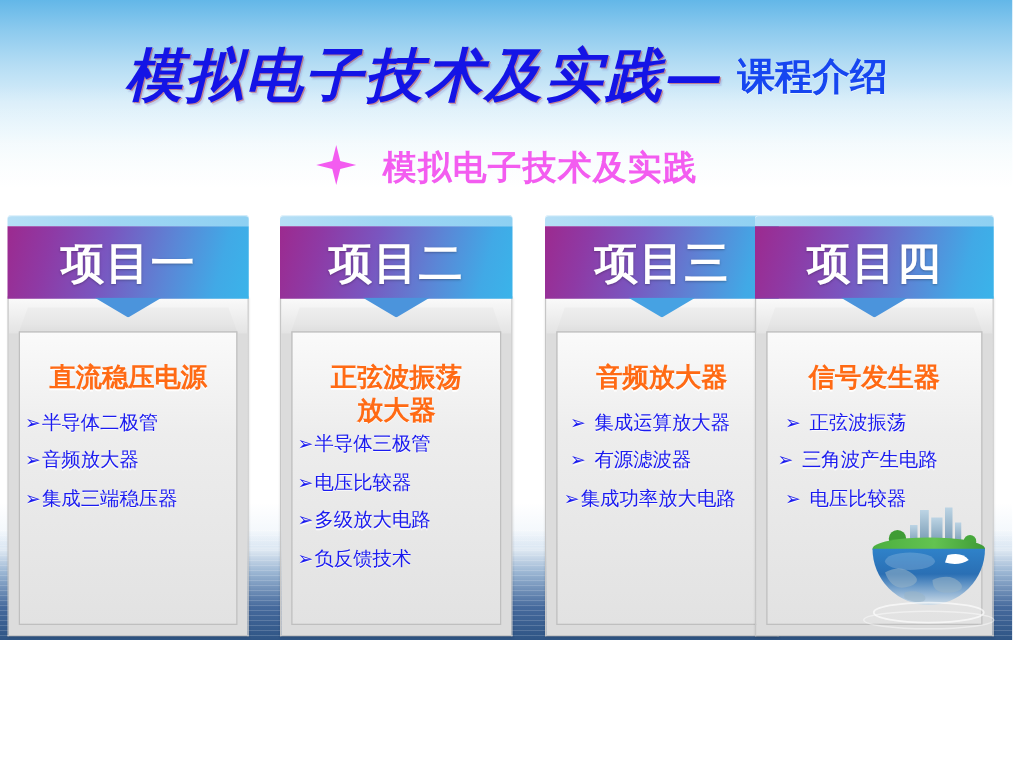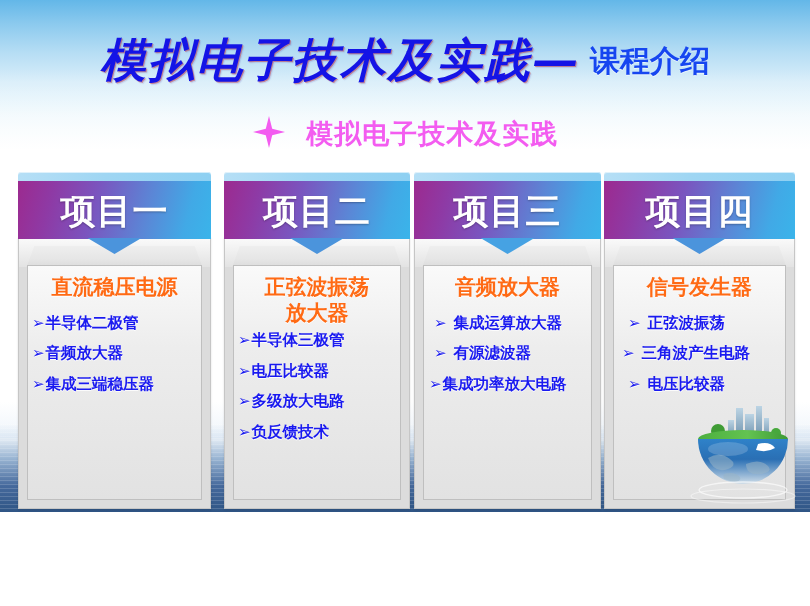--- a/index.html
+++ b/index.html
@@ -75,23 +75,23 @@
   .subtitle-text {
     font-size:27px; font-weight:700; color:#f35cf0;
     vertical-align:middle; letter-spacing:1px;
   }
 
   
   #columns {
     position:absolute; left:0; top:172px; width:810px; height:340px;
   }
   .col { position:absolute; top:0; }
-  .col.c0 { left:18px;  width:193px; }
+  .col.c0 { left:6px;  width:193px; }
   .col.c1 { left:224px; width:186px; }
-  .col.c2 { left:414px; width:187px; }
+  .col.c2 { left:436px; width:187px; }
   .col.c3 { left:604px; width:191px;border-radius:17px; }
 
   
   .banner-wrap { position:relative; z-index:3; }
   .banner-top {
     height:9px;
     background:linear-gradient(to right,#b6dff6,#9fd6f3 45%,#8ed0f2);
     border-radius:3px 3px 0 0;
     box-shadow:0 1px 0 rgba(255,255,255,.6) inset;
   }
@@ -129,34 +129,34 @@
   }
   .card-shoulder {
     position:absolute; left:0; top:0; width:100%; height:30px;
     background:linear-gradient(to bottom,#fbfbfb,#e3e3e3);
     clip-path:polygon(0 0, 100% 0, 100% 100%, 96% 100%, 92% 30%, 8% 30%, 4% 100%, 0 100%);
   }
   .card-inner {
     position:absolute; left:8px; right:8px; top:28px; bottom:8px;
     background:linear-gradient(to bottom,#fafafa 0%,#ededed 35%,#e2e2e2 100%);
     border:1px solid #bfbfbf;
-    padding:8px 4px 0 4px;
+    padding:24px 4px 0 4px;
   }
   .card-title {
     color:#ff6a14; font-weight:700; font-size:21px;
     text-align:center; line-height:1.22;
     text-shadow:0 1px 0 rgba(255,255,255,.85);
     margin-bottom:6px;
   }
   .card-title.two-line { font-size:21px; }
   .bullets { margin-top:14px; }
   .bullets.indent-a { padding-left:6px; }
   .bullets.indent-b { padding-left:10px; }
   .bullet {
-    color:#1a1af0; font-weight:700; font-size:15.5px;
+    color:#1a1af0; font-weight:400; font-size:15.5px;
     line-height:1.1; margin-bottom:13px;
     white-space:nowrap;
     text-shadow:0 1px 0 rgba(255,255,255,.8);
   }
   .bullet .mark { color:#1a1af0; font-size:15px; margin-right:1px; }
   .bullet.gap .mark { margin-right:7px; }
 
   
   #globe {
     position:absolute; right:8px; bottom:8px;

